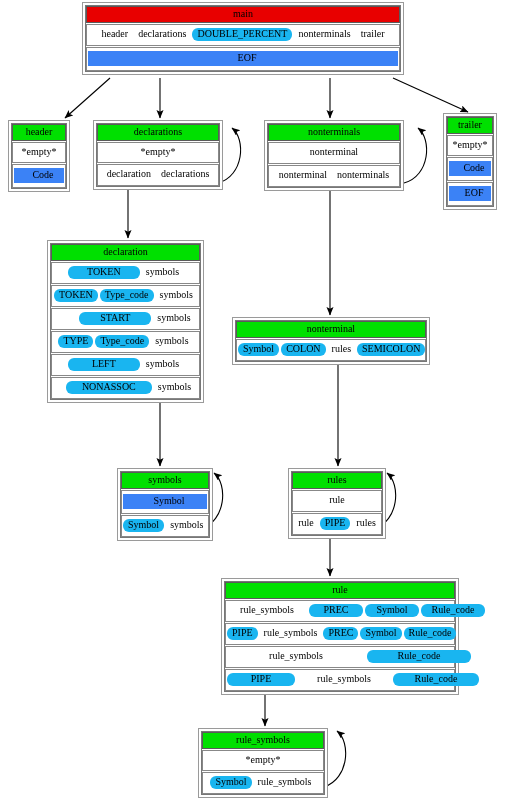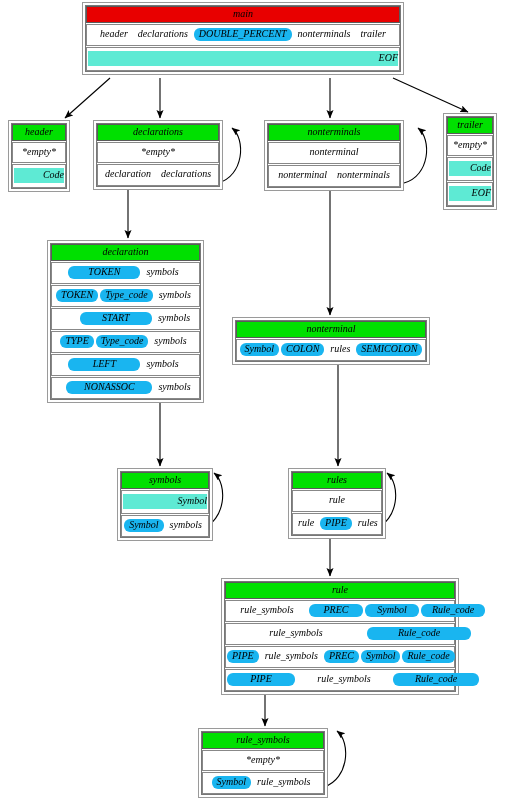--- a/index.html
+++ b/index.html
@@ -12,21 +12,20 @@
     height: 800px;
     position: relative;
     font-family: "Liberation Serif", "DejaVu Serif", serif;
     overflow: hidden;
   }
   #stage {
     position: absolute;
     left: 0; top: 0;
     width: 505px;
     height: 648px;
-    font-style: italic;
   }
   svg.edges {
     position: absolute;
     left: 0; top: 0;
     width: 505px;
     height: 800px;
     pointer-events: none;
   }
   
   .node {
@@ -90,23 +89,23 @@
   }
   .emp {
     display: inline-block;
     color: #000000;
     padding: 1px 4px;
     line-height: 1;
     vertical-align: middle;
   }
   .fullbar {
     display: block;
-    background: #5eead4;
-    color: #000000;
-    text-align: right;
+    background: #3b82f6;
+    color: #000000;
+    text-align: center;
     line-height: 1;
     padding: 2px 0 3px 8px;
     margin: 0 1px;
   }
 </style>
 </head>
 <body>
 
 <div id="stage">
 
@@ -266,26 +265,26 @@
     </div>
   </div>
 
   <div class="node" style="left:221px; top:578px; width:238px;">
     <div class="node-inner">
       <div class="title">rule</div>
       <div class="alt sep">
         <span class="nt" style="width:72px;">rule_symbols</span><span class="tok" style="width:44px;">PREC</span><span class="tok" style="width:44px;">Symbol</span><span class="tok" style="width:54px;">Rule_code</span>
       </div>
       <div class="alt sep">
+        <span class="tok">PIPE</span><span class="nt">rule_symbols</span><span class="tok">PREC</span><span class="tok">Symbol</span><span class="tok">Rule_code</span>
+      </div>
+      <div class="alt sep">
         <span class="nt" style="width:130px;">rule_symbols</span><span class="tok" style="width:94px;">Rule_code</span>
       </div>
       <div class="alt sep">
-        <span class="tok">PIPE</span><span class="nt">rule_symbols</span><span class="tok">PREC</span><span class="tok">Symbol</span><span class="tok">Rule_code</span>
-      </div>
-      <div class="alt sep">
         <span class="tok" style="width:58px;">PIPE</span><span class="nt" style="width:86px;">rule_symbols</span><span class="tok" style="width:76px;">Rule_code</span>
       </div>
     </div>
   </div>
 
   <div class="node" style="left:198px; top:728px; width:130px;">
     <div class="node-inner">
       <div class="title">rule_symbols</div>
       <div class="alt sep">
         <span class="emp">*empty*</span>

